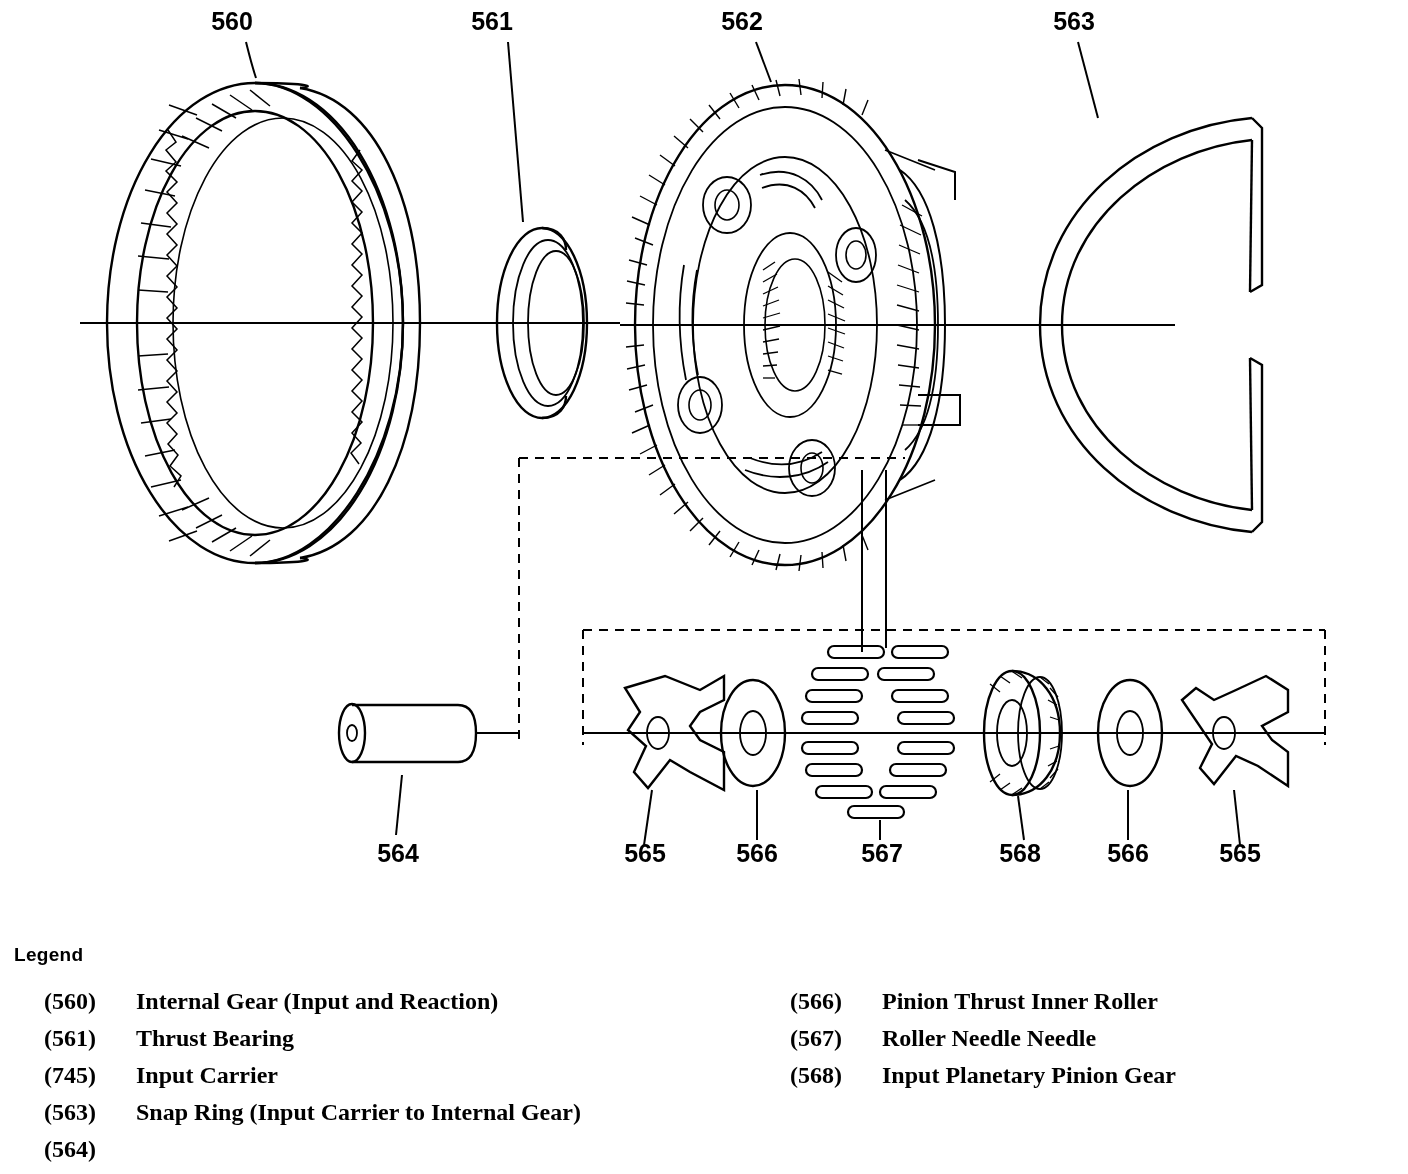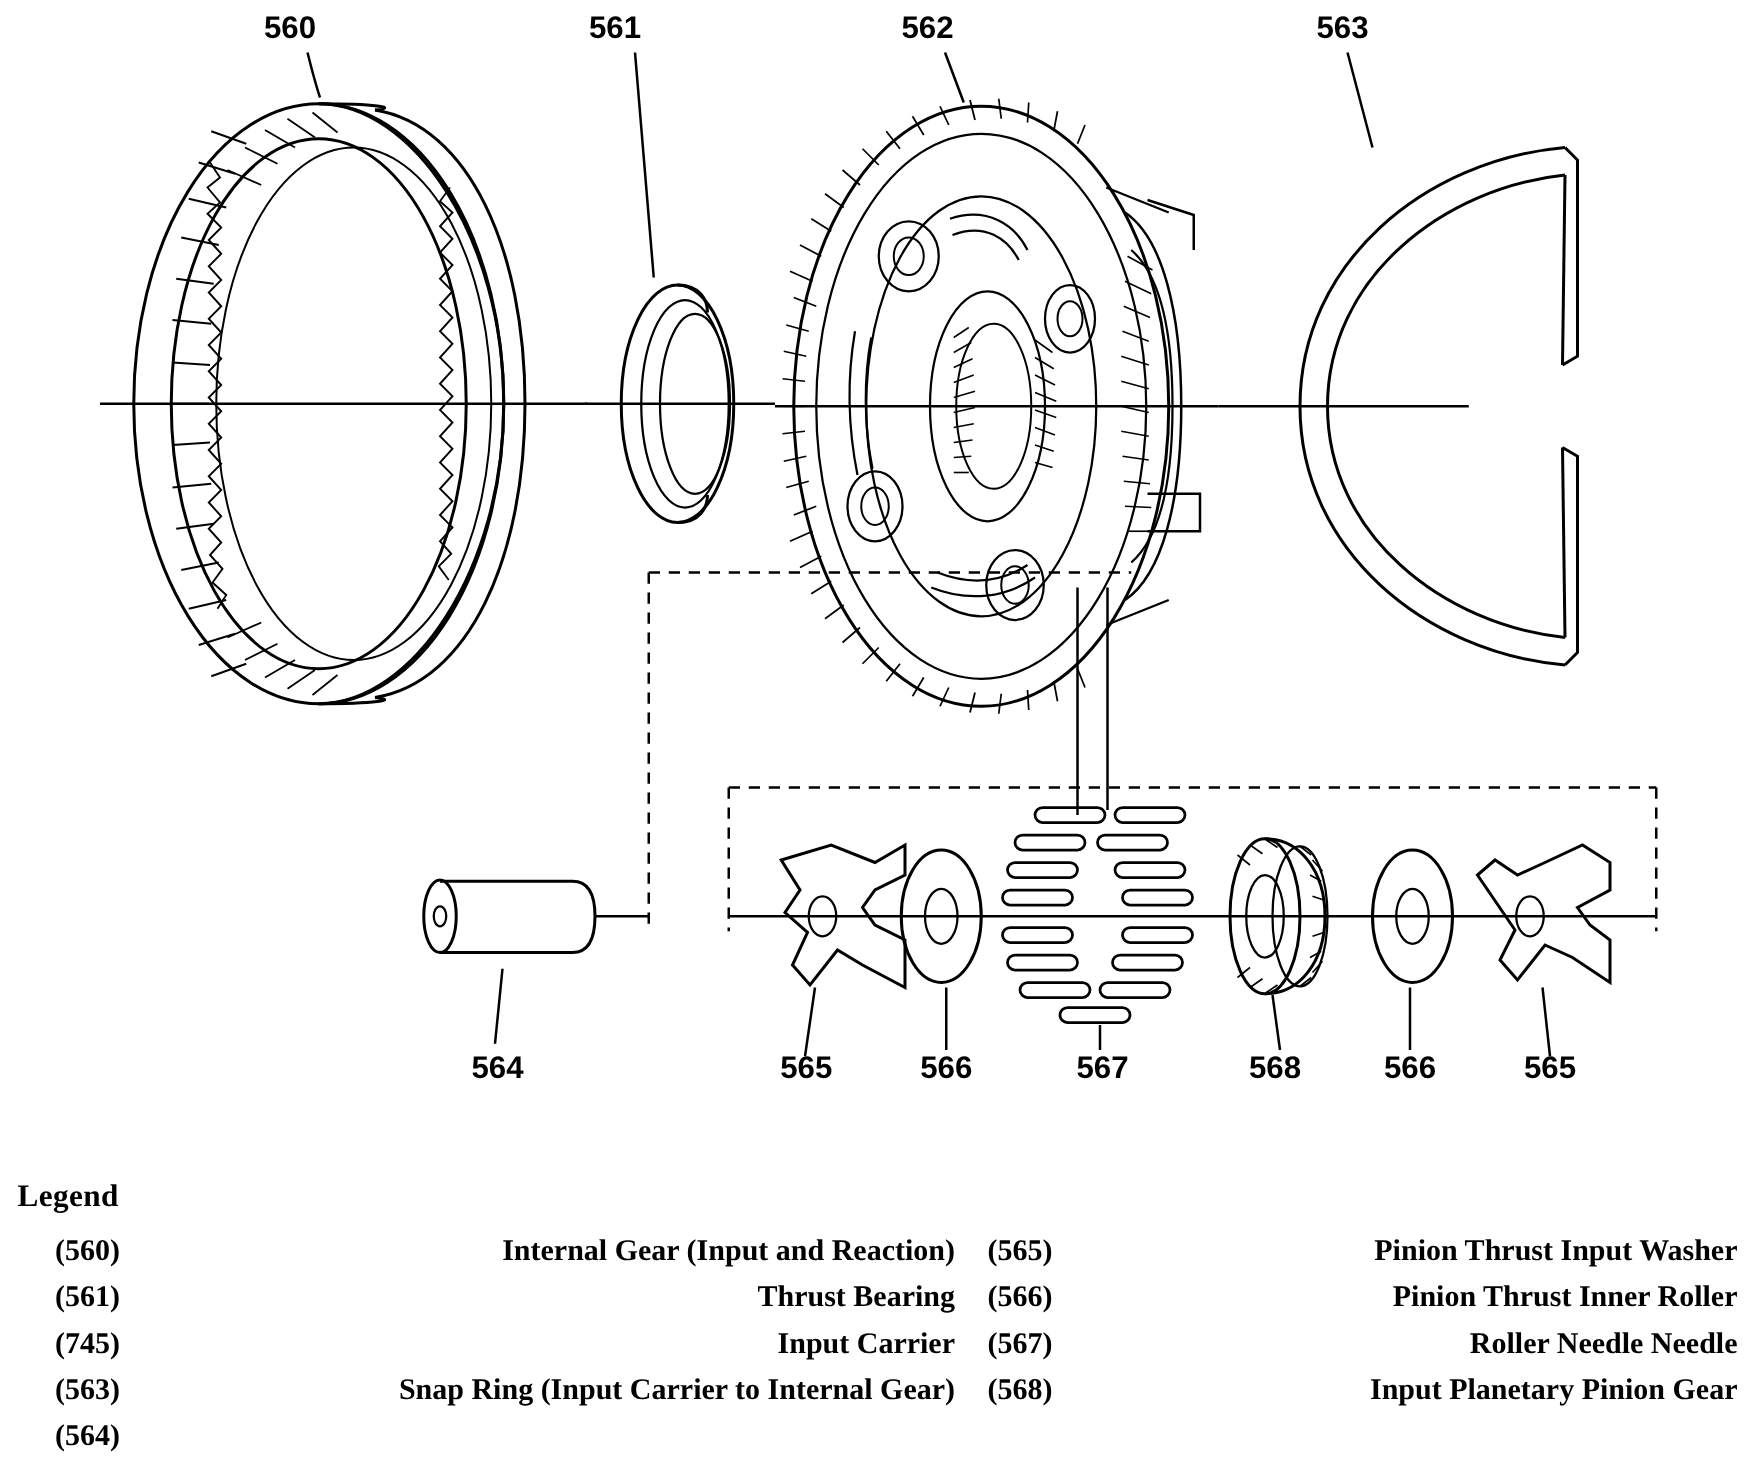--- a/index.html
+++ b/index.html
@@ -39,24 +39,23 @@
     position: absolute;
     left: 0;
     top: 930px;
     width: 1408px;
     height: 244px;
   }
   .legend-title {
     position: absolute;
     left: 14px;
     top: 14px;
-    font-size: 25px;
+    font-size: 19px;
     font-weight: 700;
     letter-spacing: 0.3px;
-    font-family: Liberation Serif, serif;
   }
   .legend-col {
     position: absolute;
     top: 58px;
     font-size: 24px;
     font-weight: 700;
   }
   .legend-col.left { left: 44px; width: 720px; }
   .legend-col.right { left: 790px; width: 600px; }
   .legend-row {
@@ -65,21 +64,20 @@
     margin-bottom: 10px;
     white-space: nowrap;
     font-family: Liberation Serif, serif;
   }
   .legend-num {
     width: 92px;
     flex: 0 0 92px;
   }
   .legend-text {
     flex: 1 1 auto;
-    text-align: right;
   }
 </style>
 </head>
 <body>
 
 <div id="diagram-root">
 
   <svg class="figure" viewBox="0 0 1408 930">
     <defs>
       <g id="tooth-ring"></g>
@@ -400,24 +398,20 @@
         <span class="legend-num">(563)</span>
         <span class="legend-text">Snap Ring (Input Carrier to Internal Gear)</span>
       </div>
       <div class="legend-row">
         <span class="legend-num">(564)</span>
       </div>
     </div>
 
     <div class="legend-col right">
       <div class="legend-row">
-        <span class="legend-num">(565)</span>
-        <span class="legend-text">Pinion Thrust Input Washer</span>
-      </div>
-      <div class="legend-row">
         <span class="legend-num">(566)</span>
         <span class="legend-text">Pinion Thrust Inner Roller</span>
       </div>
       <div class="legend-row">
         <span class="legend-num">(567)</span>
         <span class="legend-text">Roller Needle Needle</span>
       </div>
       <div class="legend-row">
         <span class="legend-num">(568)</span>
         <span class="legend-text">Input Planetary Pinion Gear</span>

